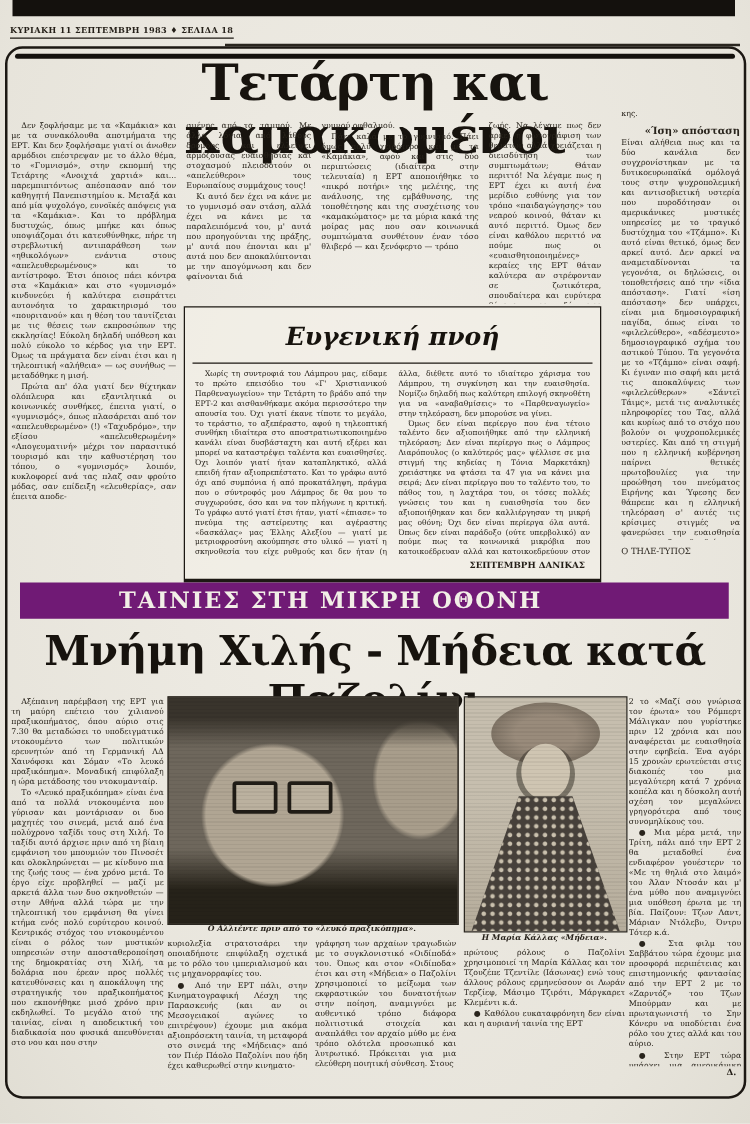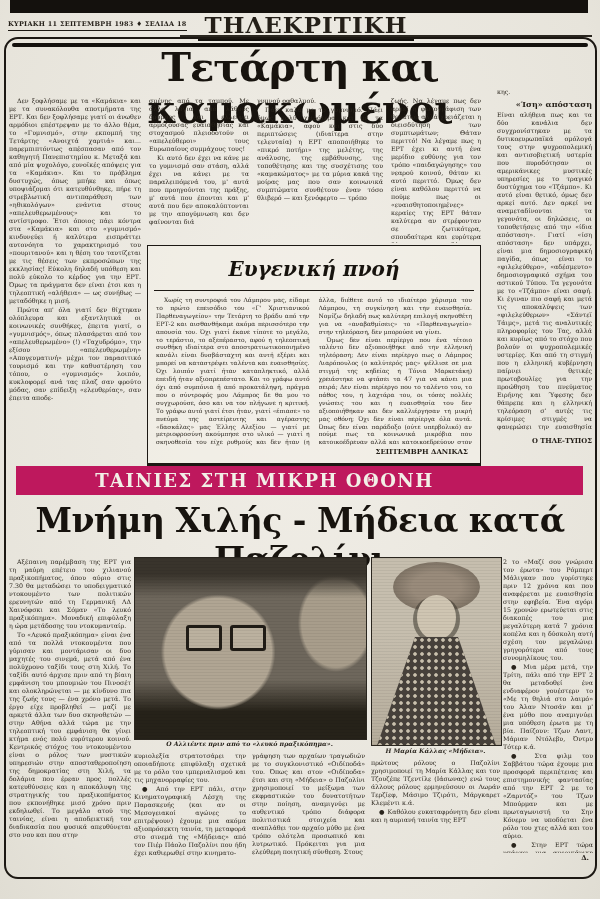--- a/index.html
+++ b/index.html
@@ -22,30 +22,30 @@
              font-size:33px;font-weight:bold;letter-spacing:-.5px;color:#17130e;}
   .col{position:absolute;font-size:6.3px;line-height:8px;text-align:justify;overflow:hidden;color:#29241c;}
   .col p{margin:0 0 1px 0;text-indent:8px;}
   .noindent p:first-child{text-indent:0;}
   .c1-1{left:9px;top:97px;width:132px;height:372px;}
   .c1-2{left:149px;top:97px;width:100px;height:146px;}
   .c1-3{left:257px;top:97px;width:126px;height:146px;}
   .c1-4{left:391px;top:97px;width:90px;height:146px;}
   .c1-5{left:497px;top:88px;width:95px;height:344px;}
   .sidehead{font-size:8px;font-weight:bold;text-align:right;text-indent:0;margin:4px 0 3px 0;}
-  .sidesig{position:absolute;left:497px;top:437px;width:95px;text-align:right;font-size:6.8px;font-weight:bold;}
+  .sidesig{position:absolute;left:497px;top:437px;width:95px;font-size:6.8px;font-weight:normal;}
   .inset{position:absolute;left:147px;top:245px;width:334px;height:221px;border:1.5px solid #1c1813;
          background:rgba(243,240,232,.6);box-sizing:border-box;border-bottom-width:3px;}
   .inset-head{font-style:italic;font-weight:bold;font-size:20px;text-align:center;height:42px;
               line-height:42px;border-bottom:1.5px solid #1c1813;margin:2px 6px 0 6px;color:#17130e;}
   .inset-cols{display:flex;gap:9px;padding:5px 8px 0 8px;height:150px;overflow:hidden;}
   .icol{position:relative;flex:1;font-size:6px;line-height:7.9px;text-align:justify;overflow:hidden;}
   .icol p{margin:0;text-indent:8px;}
   .inset-sig{position:absolute;right:12px;bottom:7px;font-size:7px;font-weight:bold;}
-  .banner{position:absolute;left:16px;top:466px;width:567px;height:29px;background:#be185d;
+  .banner{position:absolute;left:16px;top:466px;width:567px;height:29px;background:#701a75;
           color:#f2efe7;font-size:18px;font-weight:bold;letter-spacing:1.5px;text-align:center;
           line-height:29px;box-sizing:border-box;padding-right:70px;}
   .cA{left:9px;top:558px;width:122px;height:312px;}
   .cB{left:134px;top:752px;width:112px;height:118px;}
   .cC{left:252px;top:752px;width:113px;height:118px;}
   .cD{left:371px;top:759px;width:129px;height:112px;}
   .cE{left:503px;top:558px;width:90px;height:295px;}
   .a2sig{position:absolute;left:503px;top:853px;width:86px;text-align:right;font-size:7px;font-weight:bold;}
   .caption{position:absolute;font-size:6.2px;font-weight:bold;font-style:italic;text-align:center;}
   .cap1{left:134px;top:740px;width:231px;}
@@ -72,21 +72,20 @@
   .grain{position:absolute;inset:0;background:repeating-linear-gradient(0deg,rgba(0,0,0,.055) 0 1px,transparent 1px 3px);}
 </style>
 </head>
 <body>
 
 <div class="page">
 
   <div class="topbar"></div>
   <div class="dateline">ΚΥΡΙΑΚΗ 11 ΣΕΠΤΕΜΒΡΗ 1983 ♦ ΣΕΛΙΔΑ 18</div>
   <div class="rule-b"></div>
-  <div class="masthead">ΤΗΛΕΚΡΙΤΙΚΗ</div>
 
   <div class="mainbox"></div>
   <div class="thickrule"></div>
 
   <h1 class="headline1">Τετάρτη και καμακωμένοι</h1>
 
   <div class="col c1-1">
       <p>Δεν ξοφλήσαμε με τα «Καμάκια» και με τα συνακόλουθα αποτμήματα της ΕΡΤ. Και δεν ξοφλήσαμε γιατί οι άνωθεν αρμόδιοι επέστρεψαν με το άλλο θέμα, το «Γυμνισμό», στην εκπομπή της Τετάρτης «Ανοιχτά χαρτιά» και... παρεμπιπτόντως απέσπασαν από τον καθηγητή Πανεπιστημίου κ. Μεταξά και από μία ψυχολόγο, ευνοϊκές απόψεις για τα «Καμάκια». Και το πρόβλημα δυστυχώς, όπως μπήκε και όπως υποψιάζομαι ότι κατευθύνθηκε, πήρε τη στρεβλωτική αντιπαράθεση των «ηθικολόγων» ενάντια στους «απελευθερωμένους» και το αντίστροφο. Έτσι όποιος πάει κόντρα στα «Καμάκια» και στο «γυμνισμό» κινδυνεύει ή καλύτερα εισπράττει αυτονόητα το χαρακτηρισμό του «πουριτανού» και η θέση του ταυτίζεται με τις θέσεις των εκπροσώπων της εκκλησίας! Εύκολη δηλαδή υπόθεση και πολύ εύκολο το κέρδος για την ΕΡΤ. Όμως τα πράγματα δεν είναι έτσι και η τηλεοπτική «αλήθεια» — ως συνήθως — μεταδόθηκε η μισή.</p>
       <p>Πρώτα απ' όλα γιατί δεν θίχτηκαν ολόπλευρα και εξαντλητικά οι κοινωνικές συνθήκες, έπειτα γιατί, ο «γυμνισμός», όπως πλασάρεται από τον «απελευθερωμένο» (!) «Ταχυδρόμο», την εξίσου «απελευθερωμένη» «Απογευματινή» μέχρι τον παρασιτικό τουρισμό και την καθυστέρηση του τόπου, ο «γυμνισμός» λοιπόν, κυκλοφορεί ανά τας πλαζ σαν φρούτο μόδας, σαν επίδειξη «ελευθερίας», σαν έπειτα αποδε-</p>
     </div>

